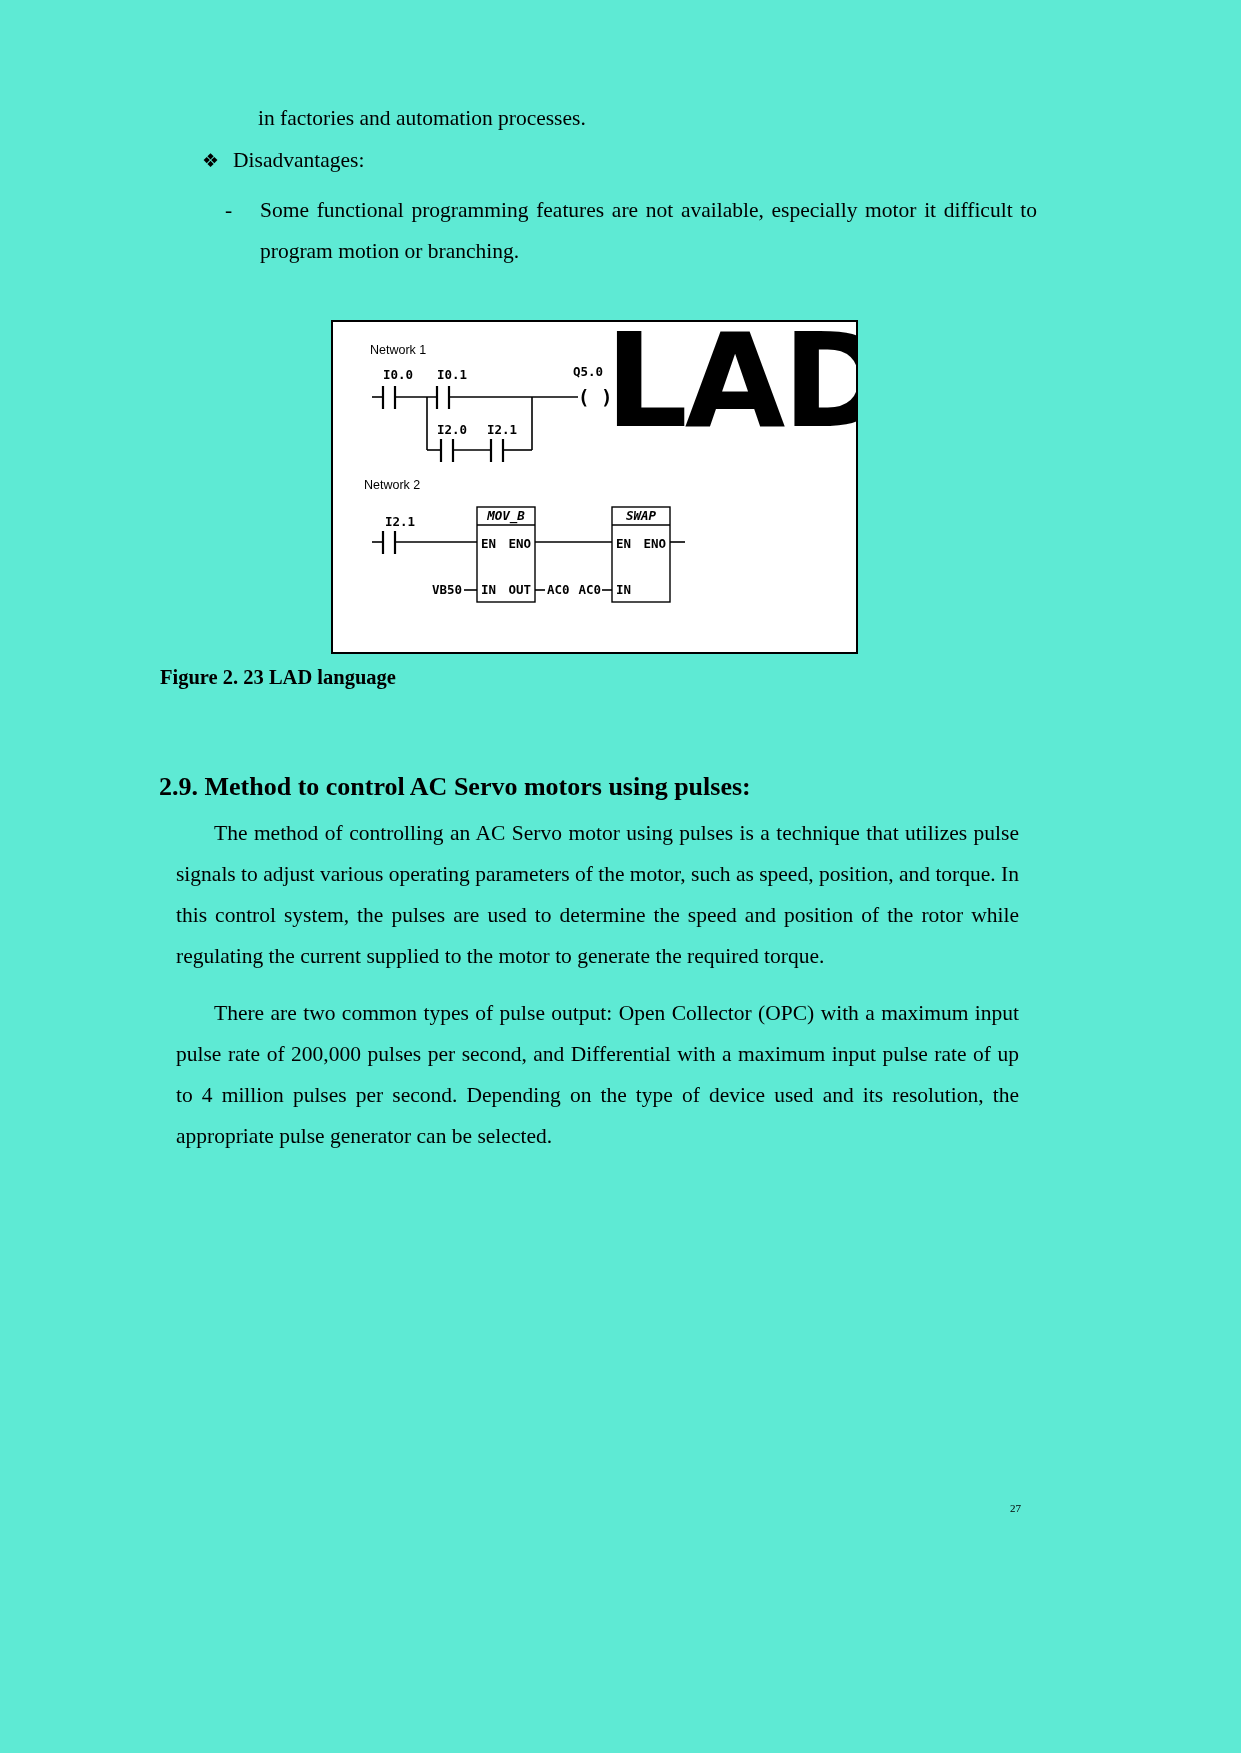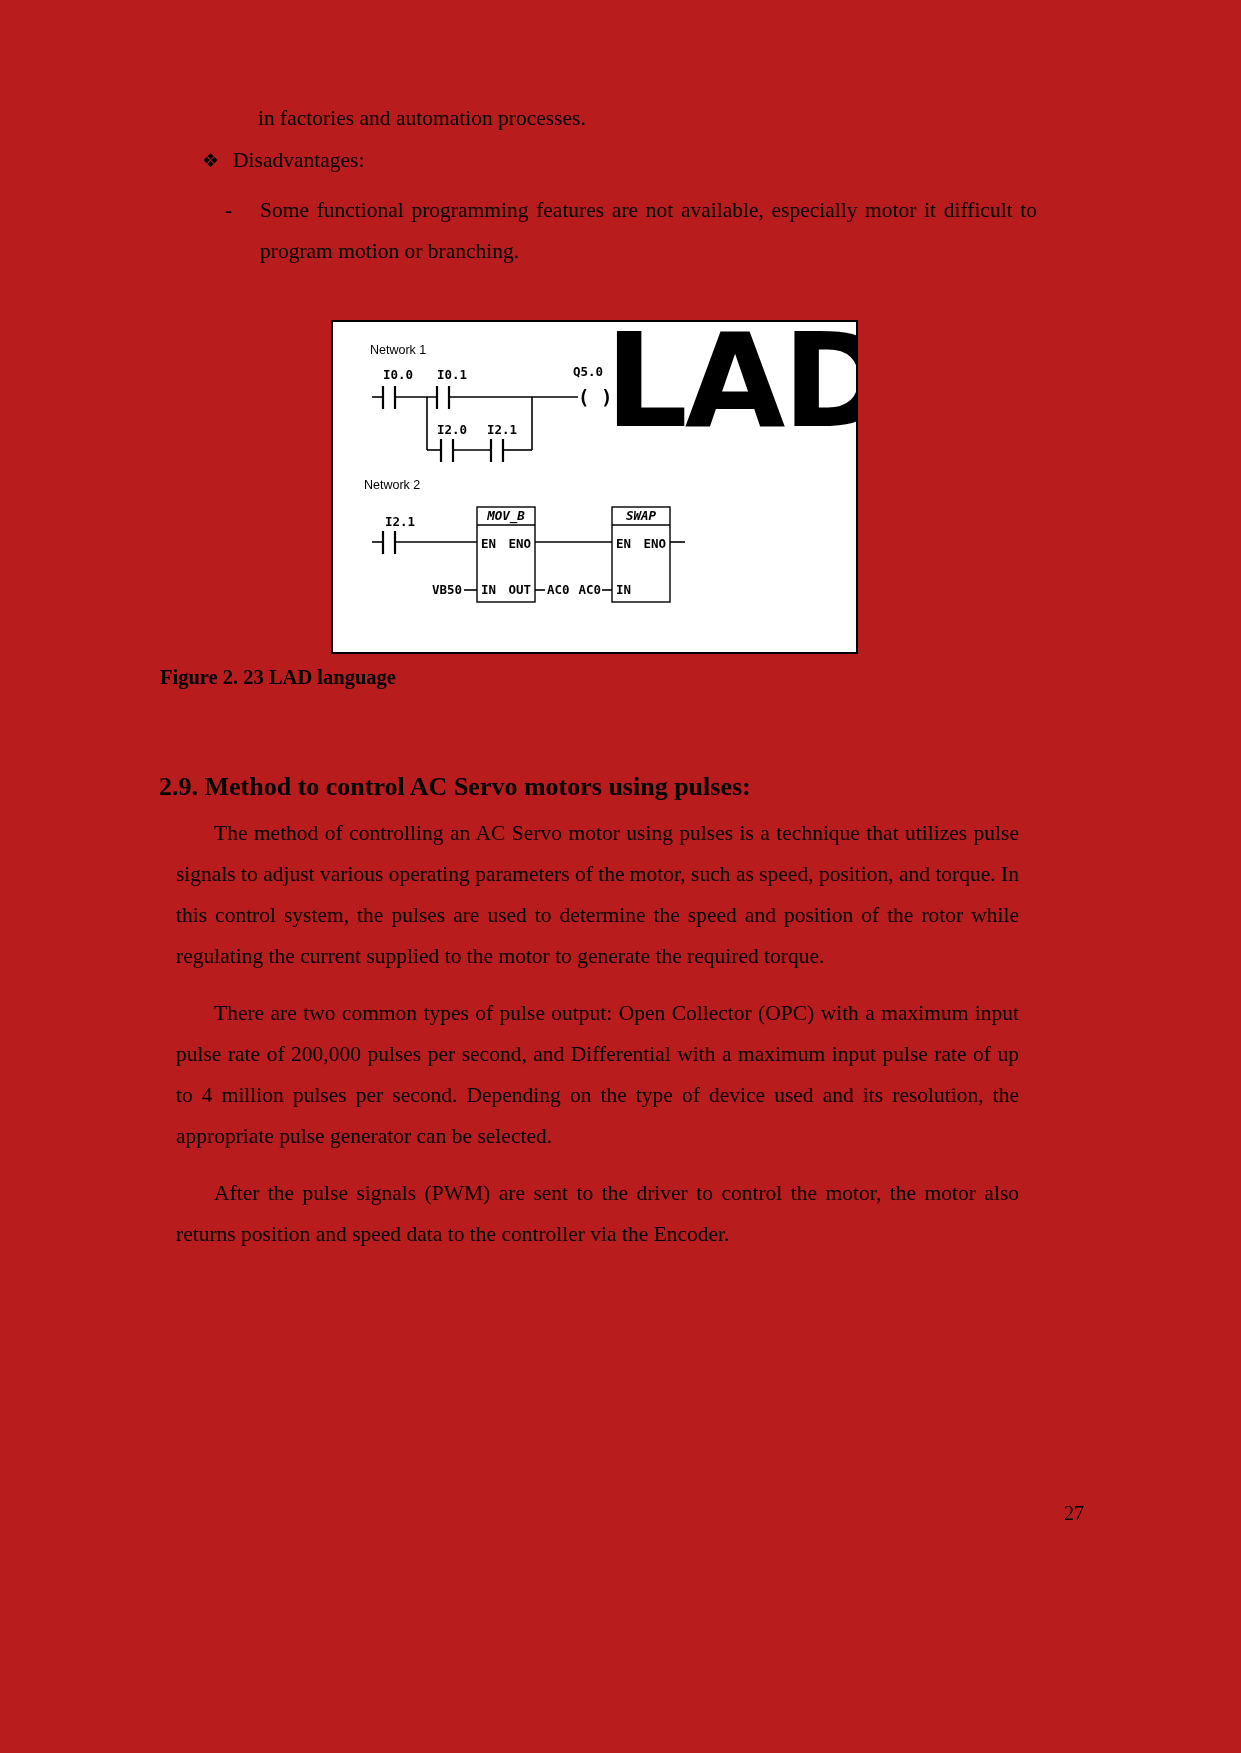--- a/index.html
+++ b/index.html
@@ -3,21 +3,21 @@
 <meta charset="utf-8">
 <style>
   * { box-sizing: border-box; }
   html,body { margin:0; padding:0; background:#ffffff; }
   body {
     width:1241px; height:1753px;
     font-family:"Liberation Serif", serif;
     color:#000;
   }
   .page {
-    position:relative; width:1241px; height:1753px; background:#b91c1c; overflow:hidden;
+    position:relative; width:1241px; height:1753px; background:#5eead4; overflow:hidden;
   }
   .abs { position:absolute; }
 
   .intro-line { left:258px; top:106px; font-size:21.5px; }
   .bullet-row { left:202px; top:148px; font-size:21.5px; }
   .bullet-marker { font-size:19px; margin-right:14px; }
   .dash-item { left:225px; top:190px; width:812px; }
   .dash-marker { position:absolute; left:0; top:0; font-size:21.5px; line-height:41px; }
   .dash-text {
     margin:0; padding-left:35px; font-size:21.5px; line-height:41px;
@@ -36,21 +36,21 @@
   .section-heading {
     left:159px; top:750px; width:900px;
     font-size:26px; font-weight:bold;
   }
   .body-copy {
     left:160px; top:797px; width:875px;
     font-size:21.5px; line-height:41px; text-align:justify;
   }
   .body-copy p { margin:16px; text-indent:38px; }
 
-  .page-number { left:1064px; top:1502px; font-size:20px; }
+  .page-number { left:1010px; top:1502px; font-size:11px; }
 
   
   .net-label  { font-family:"Liberation Sans", sans-serif; font-size:12.5px; fill:#000; }
   .lad-mono   { font-family:"DejaVu Sans Mono", monospace; font-weight:bold; font-size:12.5px; fill:#000; }
   .lad-title  { font-family:"DejaVu Sans Mono", monospace; font-weight:bold; font-style:italic; font-size:12.5px; fill:#000; }
   .lad-coil   { font-family:"DejaVu Sans Mono", monospace; font-weight:bold; font-size:19px; fill:#000; }
   .lad-big    { font-family:"DejaVu Sans", "Liberation Sans", sans-serif; font-weight:bold; font-size:130px; letter-spacing:-3px; fill:#000; }
   .wire       { stroke:#000; stroke-width:1.6; }
   .bar        { stroke:#000; stroke-width:2.2; }
   .boxline    { stroke:#000; stroke-width:1.4; fill:none; }
@@ -139,18 +139,17 @@
     </svg>
   </div>
 
   <div class="abs figure-caption">Figure 2. 23 LAD language</div>
 
   <h2 class="abs section-heading">2.9. Method to control AC Servo motors using pulses:</h2>
 
   <div class="abs body-copy">
     <p>The method of controlling an AC Servo motor using pulses is a technique that utilizes pulse signals to adjust various operating parameters of the motor, such as speed, position, and torque. In this control system, the pulses are used to determine the speed and position of the rotor while regulating the current supplied to the motor to generate the required torque.</p>
     <p>There are two common types of pulse output: Open Collector (OPC) with a maximum input pulse rate of 200,000 pulses per second, and Differential with a maximum input pulse rate of up to 4 million pulses per second. Depending on the type of device used and its resolution, the appropriate pulse generator can be selected.</p>
-    <p>After the pulse signals (PWM) are sent to the driver to control the motor, the motor also returns position and speed data to the controller via the Encoder.</p>
   </div>
 
   <div class="abs page-number">27</div>
 
 </div>
 
 </body></html>

